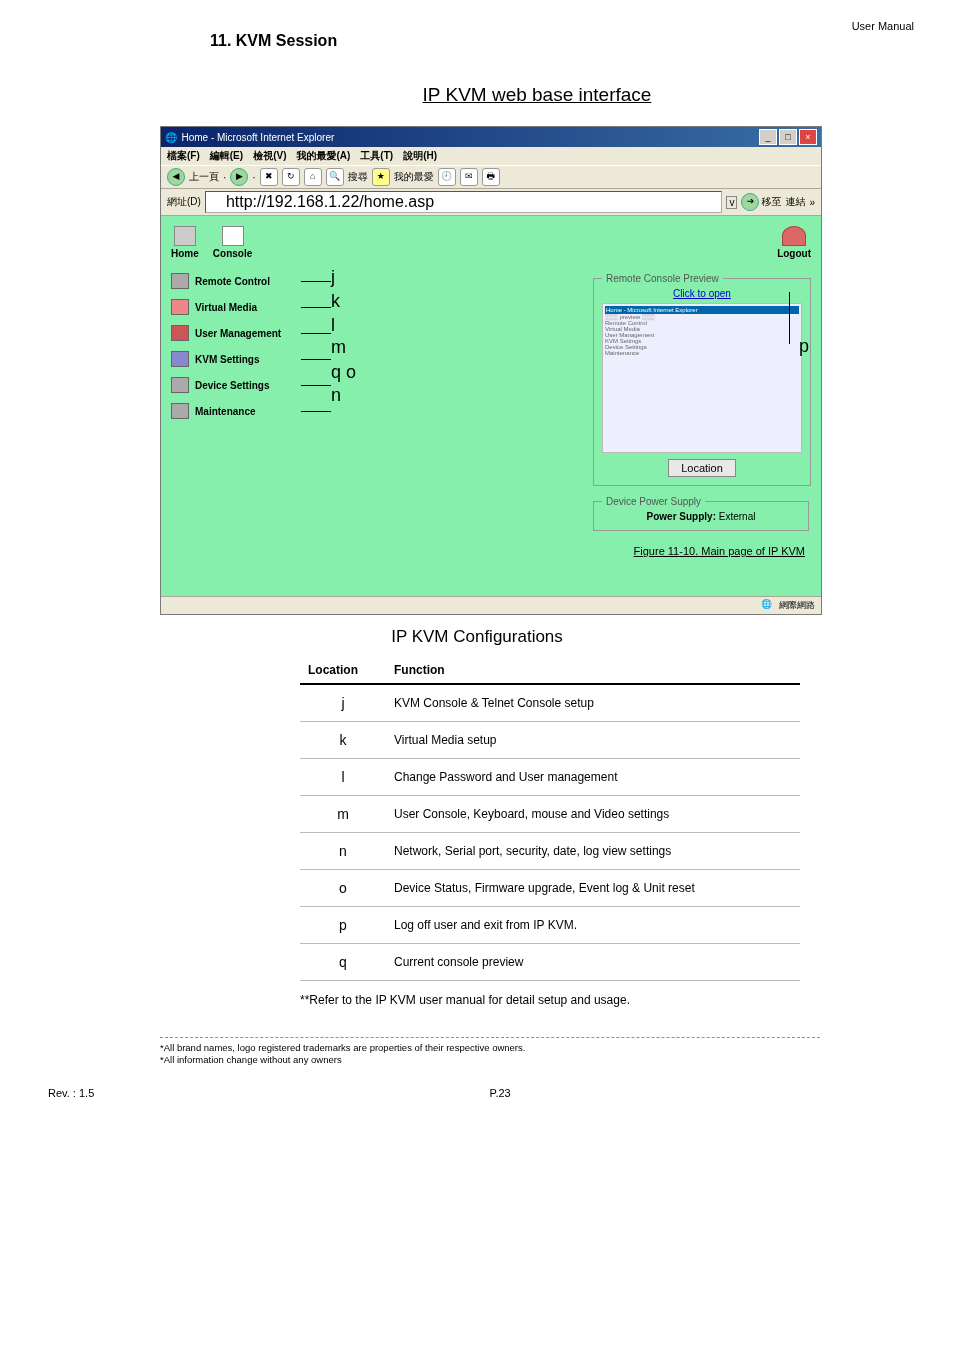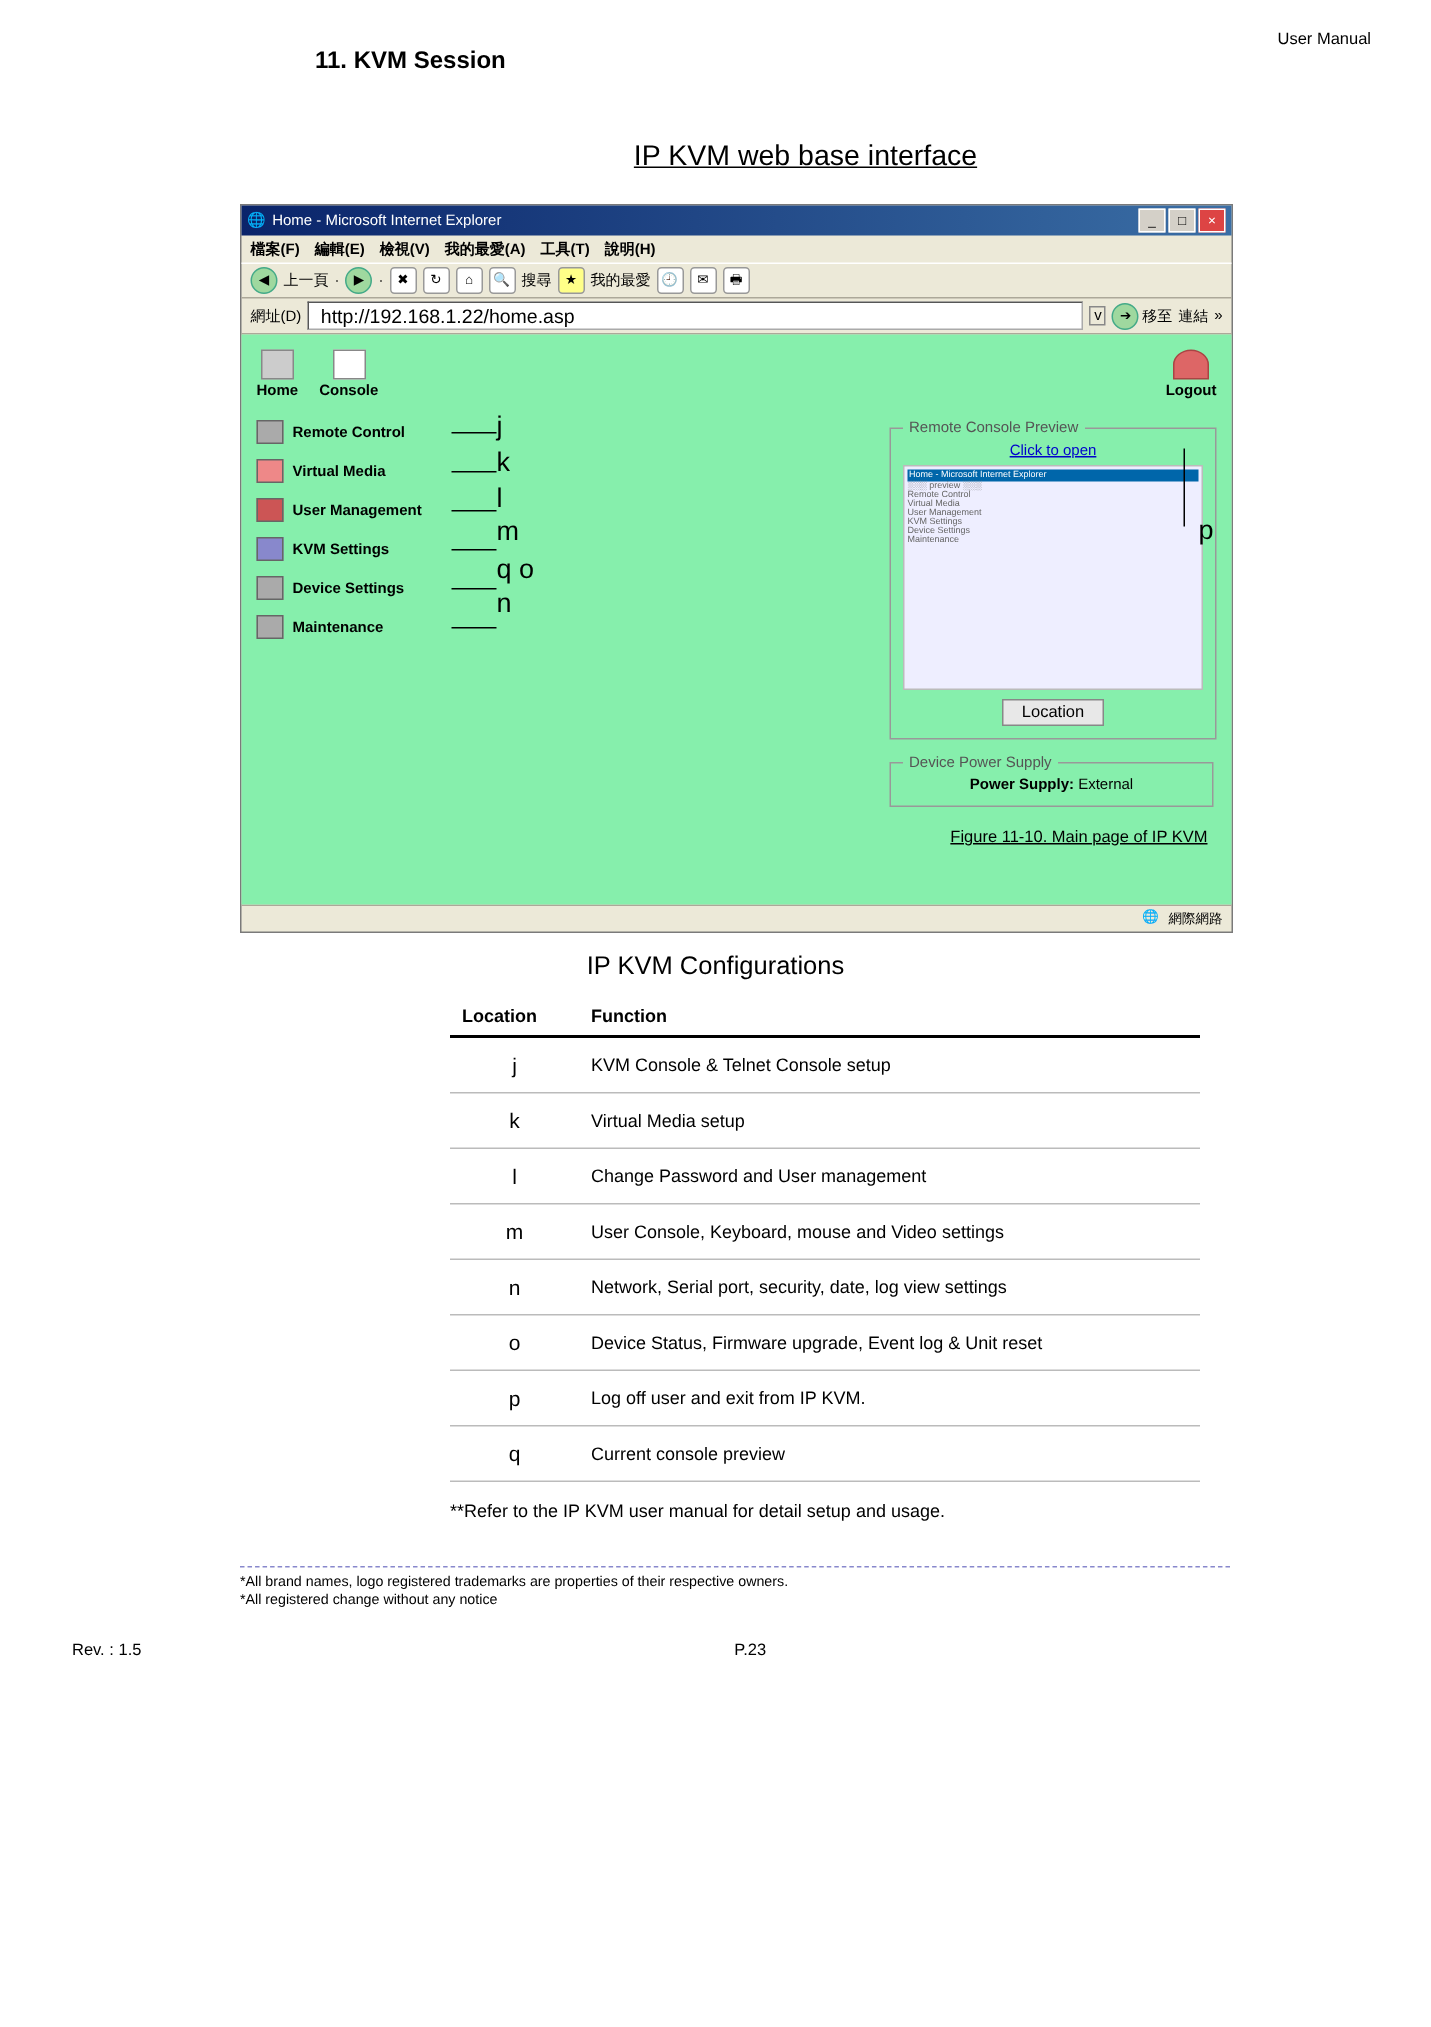--- a/index.html
+++ b/index.html
@@ -13,21 +13,21 @@
     background: #fff;
   }
   .header-right {
     text-align: right;
     font-size: 11px;
   }
   .section-title {
     font-size: 16px;
     font-weight: bold;
     margin-left: 170px;
-    margin-bottom: 44px;
+    margin-bottom: 34px;
   }
   .section-subtitle {
     font-size: 19px;
     text-decoration: underline;
     margin-left: 120px;
     margin-bottom: 20px;
     text-align: center;
   }
   
   .browser {
@@ -89,22 +89,22 @@
     display: flex;
     align-items: center;
     padding: 2px 6px;
     gap: 4px;
     border-bottom: 1px solid #aca899;
   }
   .addressbar .url {
     flex: 1;
     background: #fff;
     border: 1px inset #aaa;
-    padding: 1px 8px;
-    font-size: 13px;
+    padding: 1px 20px;
+    font-size: 16px;
   }
   .addressbar .go {
     display: inline-flex; align-items: center; gap:2px;
   }
   .content-area {
     background: #86efac;
     padding: 10px;
     min-height: 360px;
     position: relative;
   }
@@ -462,19 +462,19 @@
         <td class="loc">q</td>
         <td>Current console preview</td>
       </tr>
   </tbody>
 </table>
 
 <div class="footnote">**Refer to the IP KVM user manual for detail setup and usage.</div>
 
 <div class="dashline"></div>
 <div class="legal">*All brand names, logo registered trademarks are properties of their respective owners.</div>
-<div class="legal">*All registered change without any notice</div>
+<div class="legal">*All information change without any owners</div>
 
 <div class="footer">
   <span>Rev. : 1.5</span>
   <span>P.23</span>
   <span></span>
 </div>
 
 </body></html>

